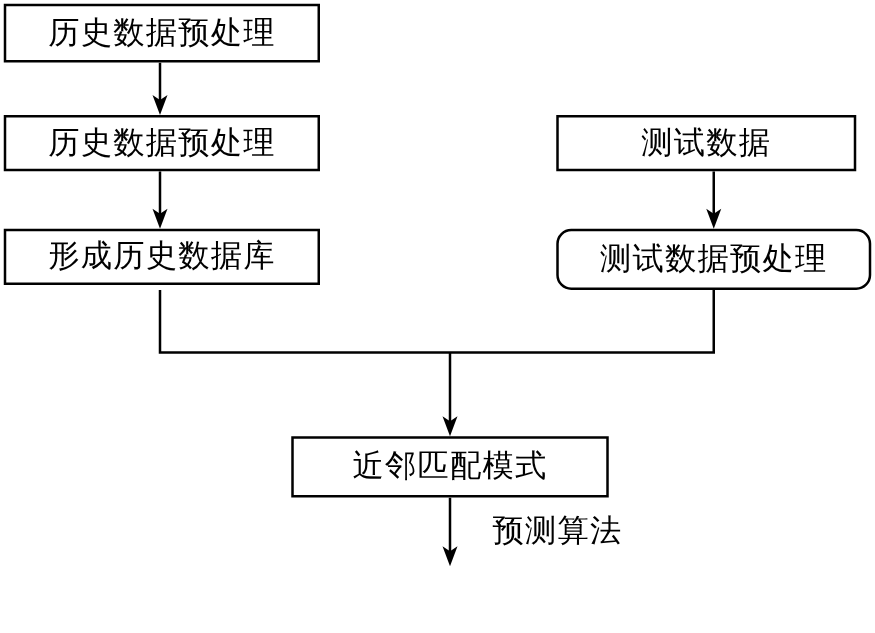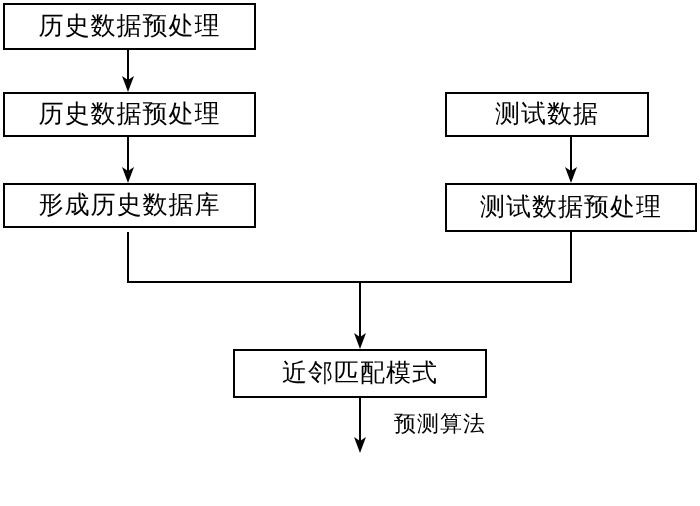--- a/index.html
+++ b/index.html
@@ -30,21 +30,21 @@
     white-space: nowrap;
     text-rendering: geometricPrecision;
   }
   .node-label {
     display: block;
     transform: translateY(-1px);
   }
   .edge-label {
     position: absolute;
     color: #000000;
-    font-size: 22px;
+    font-size: 25px;
     line-height: 1;
     letter-spacing: 1px;
     white-space: nowrap;
     font-family: Liberation Serif, serif;
   }
   svg.wires {
     position: absolute;
     left: 0;
     top: 0;
     width: 700px;
@@ -103,25 +103,25 @@
   </div>
 
   <div class="node" style="left:3px; top:92px; width:253px; height:45px;text-align:right;">
     <span class="node-label">历史数据预处理</span>
   </div>
 
   <div class="node" style="left:3px; top:183px; width:253px; height:45px;">
     <span class="node-label">形成历史数据库</span>
   </div>
 
-  <div class="node" style="left:445px; top:92px; width:204px; height:45px;">
+  <div class="node" style="left:445px; top:92px; width:240px; height:45px;">
     <span class="node-label">测试数据</span>
   </div>
 
-  <div class="node" style="left:445px; top:183px; width:252px; height:49px;">
+  <div class="node" style="left:445px; top:183px; width:252px; height:49px;border-radius:12px;">
     <span class="node-label">测试数据预处理</span>
   </div>
 
   <div class="node" style="left:233px; top:349px; width:254px; height:49px;">
     <span class="node-label">近邻匹配模式</span>
   </div>
 
 
   <div class="edge-label" style="left:394px; top:413px;">预测算法</div>
 

